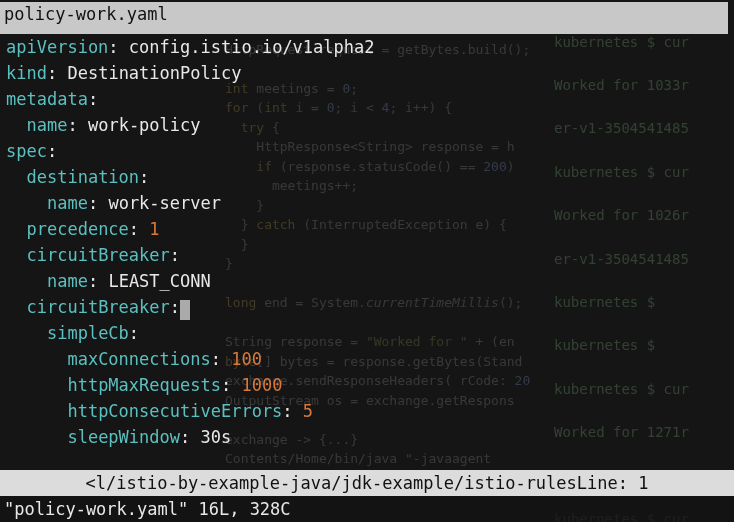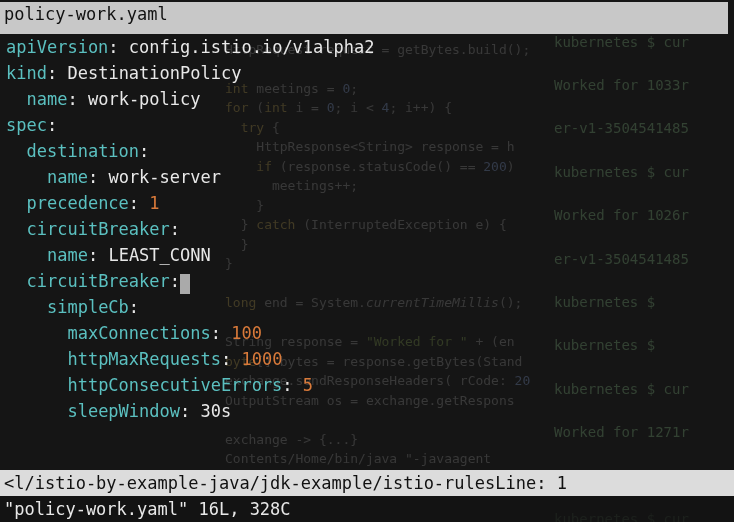--- a/index.html
+++ b/index.html
@@ -93,21 +93,21 @@
     position: absolute;
     left: 0;
     bottom: 26px;
     width: 100%;
     height: 26px;
     background: #dcdcdc;
     color: #111;
     font-size: 17px;
     line-height: 26px;
     display: flex;
-    justify-content: flex-start;
+    justify-content: center;
     z-index: 20;
     padding: 0 4px;
   }
   .statusbar2 {
     position: absolute;
     left: 0;
     bottom: 0;
     width: 100%;
     height: 26px;
     color: #e8e8e8;
@@ -168,20 +168,21 @@
 
 
   </div>
 </div>
 
 <div class="editor">
   <div class="titlebar">policy-work.yaml</div>
   <div id="yaml-container">
       <div class="yaml-line"><span class="key">apiVersion</span><span class="colon">:</span> <span class="val-str">config.istio.io/v1alpha2</span></div>
       <div class="yaml-line"><span class="key">kind</span><span class="colon">:</span> <span class="val-str">DestinationPolicy</span></div>
+      <div class="yaml-line"><span class="key">metadata</span><span class="colon">:</span></div>
       <div class="yaml-line">  <span class="key">name</span><span class="colon">:</span> <span class="val-str">work-policy</span></div>
       <div class="yaml-line"><span class="key">spec</span><span class="colon">:</span></div>
       <div class="yaml-line">  <span class="key">destination</span><span class="colon">:</span></div>
       <div class="yaml-line">    <span class="key">name</span><span class="colon">:</span> <span class="val-str">work-server</span></div>
       <div class="yaml-line">  <span class="key">precedence</span><span class="colon">:</span> <span class="val-num">1</span></div>
       <div class="yaml-line">  <span class="key">circuitBreaker</span><span class="colon">:</span></div>
       <div class="yaml-line">    <span class="key">name</span><span class="colon">:</span> <span class="val-str">LEAST_CONN</span></div>
       <div class="yaml-line">  <span class="key">circuitBreaker</span><span class="colon">:</span><span class="cursor"></span></div>
       <div class="yaml-line">    <span class="key">simpleCb</span><span class="colon">:</span></div>
       <div class="yaml-line">      <span class="key">maxConnections</span><span class="colon">:</span> <span class="val-num">100</span></div>

